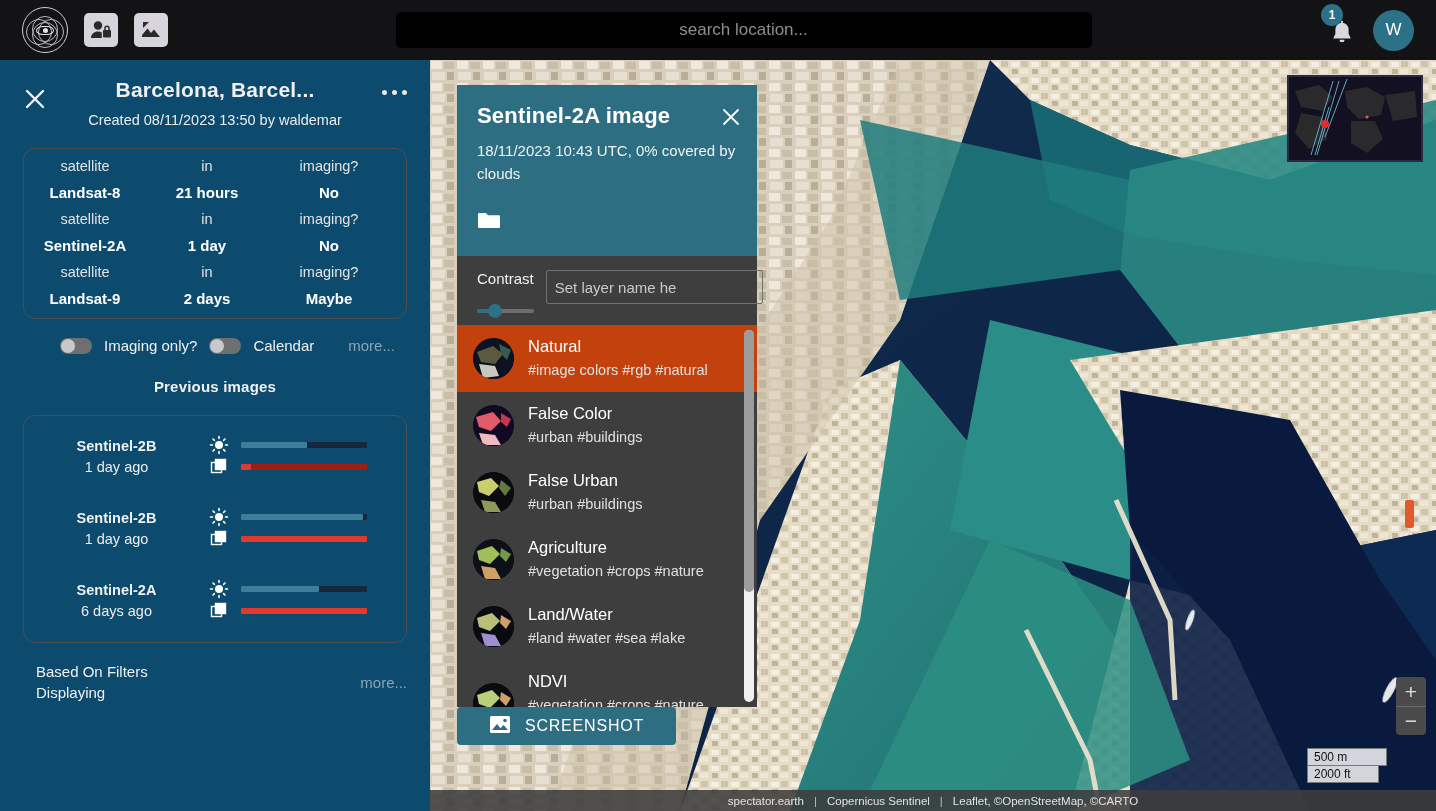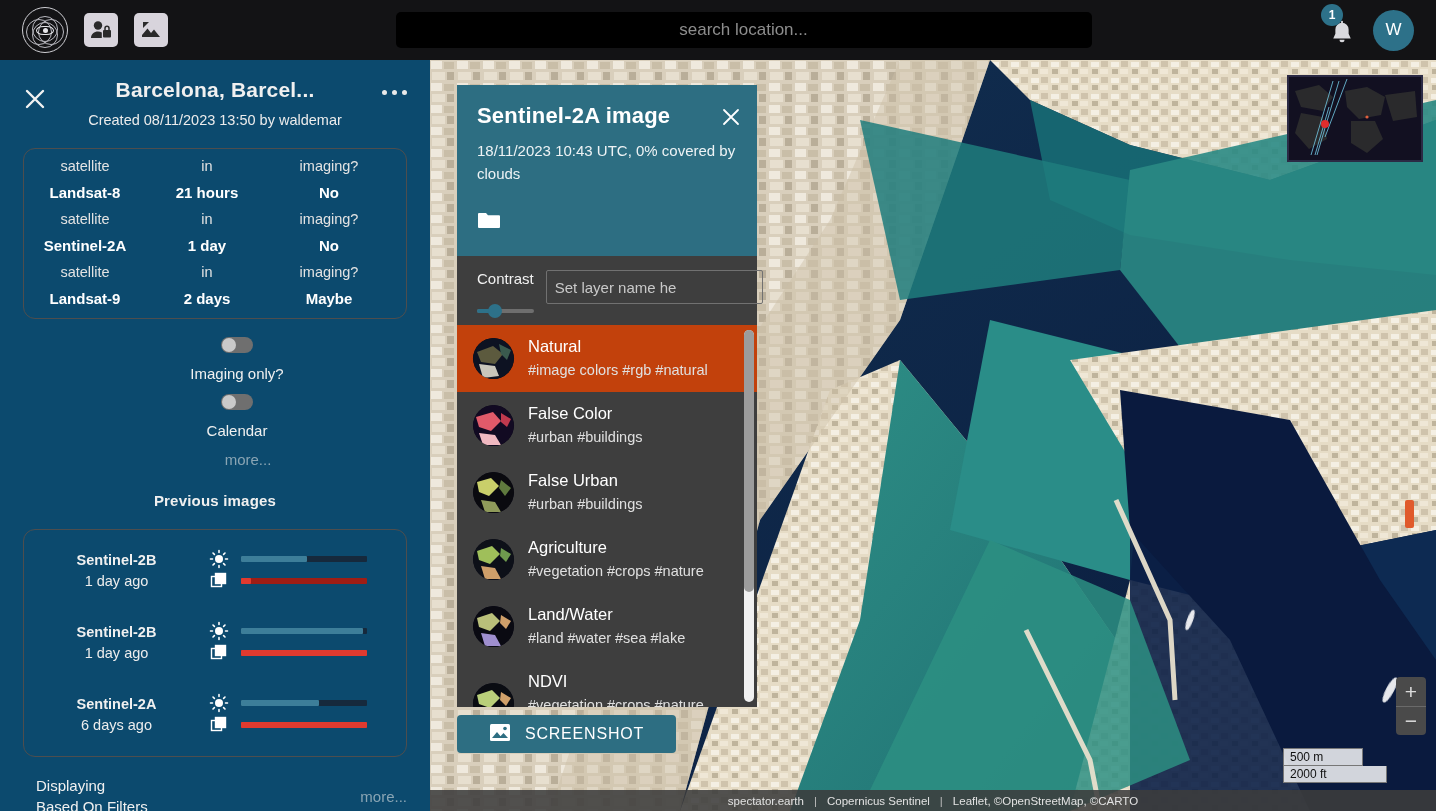--- a/index.html
+++ b/index.html
@@ -86,21 +86,21 @@
     text-align: center; font-size: 15px; font-weight: 700; margin-top: 24px; letter-spacing: .2px;
   }
   .card {
     margin: 20px 23px 0 23px; border: 1px solid #4e4e4e; border-radius: 12px; padding: 4px 16px 6px 0;
   }
   .ov-row { display: flex; padding: 5px 0; }
   .ov-row > div { flex: 1; text-align: center; font-size: 14.5px; color: #e3e3e3; }
   .ov-row.val > div { font-weight: 700; font-size: 15px; color: #fff; }
 
   .toggles {
-    display: flex; align-items: center; margin: 18px 16px 0 60px; gap: 12px; font-size: 15px; flex-direction: column;
+    display: flex; align-items: center; margin: 18px 16px 0 60px; gap: 12px; font-size: 15px;
   }
   .switch {
     width: 32px; height: 16px; border-radius: 8px; background: #6f6f6f; position: relative;
     cursor: pointer; flex: 0 0 auto;
   }
   .switch::after {
     content: ''; position: absolute; left: 1px; top: 1px; width: 14px; height: 14px;
     border-radius: 50%; background: #c9c9c9;
   }
   .more-link { color: #8aa5b4; font-size: 15px; cursor: pointer; margin-left: 22px; }
@@ -149,21 +149,21 @@
     height: 29px; display: flex; align-items: center; justify-content: center;
     color: #dcdcdc; font-size: 21px; cursor: pointer;
   }
   .zoomctl div + div { border-top: 1px solid #6a6a6a; }
   .scalebar { position: absolute; right: 49px; bottom: 28px; }
   .scale-m, .scale-ft {
     background: rgba(255,255,255,.82); color: #111; font-size: 12px;
     padding: 1px 6px; border: 1px solid #777; border-top: none;
   }
   .scale-m { width: 80px; border-top: 1px solid #777; }
-  .scale-ft { width: 104px; }
+  .scale-ft { width: 72px; }
 
   
   .dialog {
     position: absolute; left: 457px; top: 85px; width: 300px; z-index: 35;
   }
   .dlg-head {
     background: #2d6e82; padding: 18px 20px 22px 20px; position: relative;
   }
   .dlg-title { font-size: 22px; font-weight: 700; color: #fff; letter-spacing: .2px; }
   .dlg-x { position: absolute; right: 16px; top: 22px; cursor: pointer; }
@@ -201,21 +201,21 @@
   .layer-tags { color: #e0e0e0; font-size: 14.5px; margin-top: 4px; line-height: 20px; }
   .scrollbar {
     position: absolute; right: 3px; top: 5px; width: 10px; height: 372px;
     background: #f0f0f0; border-radius: 5px;
   }
   .scrollbar .thumbbar {
     position: absolute; left: 0; top: 0; width: 10px; height: 262px;
     background: #9c9c9c; border-radius: 5px;
   }
   .shot-btn {
-    margin-top: 8px; width: 219px; height: 38px; background: #2d6e82; color: #fff;
+    width: 219px; height: 38px; background: #2d6e82; color: #fff;
     border: none; border-radius: 4px; font-size: 16px; letter-spacing: .8px;
     display: flex; align-items: center; justify-content: center; gap: 14px; cursor: pointer;
     font-family: "Liberation Sans", sans-serif;
   }
 </style>
 </head>
 <body>
 
 <div id="app">
 
@@ -521,22 +521,22 @@
             <span class="bar" style="background:#9e1d15">
               <span class="fill" id="cld2" style="background: rgb(224, 58, 47); width: 100%;"></span>
             </span>
           </div>
         </div>
       </div>
     </div>
 
     <div class="disp-wrap">
       <div class="disp-text">
+        <div>Based On  Filters</div>
         <div>Displaying</div>
-        <div>Based On  Filters</div>
       </div>
       <div class="disp-more">more...</div>
     </div>
   </div>
 
   <div class="dialog">
     <div class="dlg-head">
       <div class="dlg-title">Sentinel-2A image</div>
       <div class="dlg-x">
         <svg width="20" height="20" viewBox="0 0 20 20">

